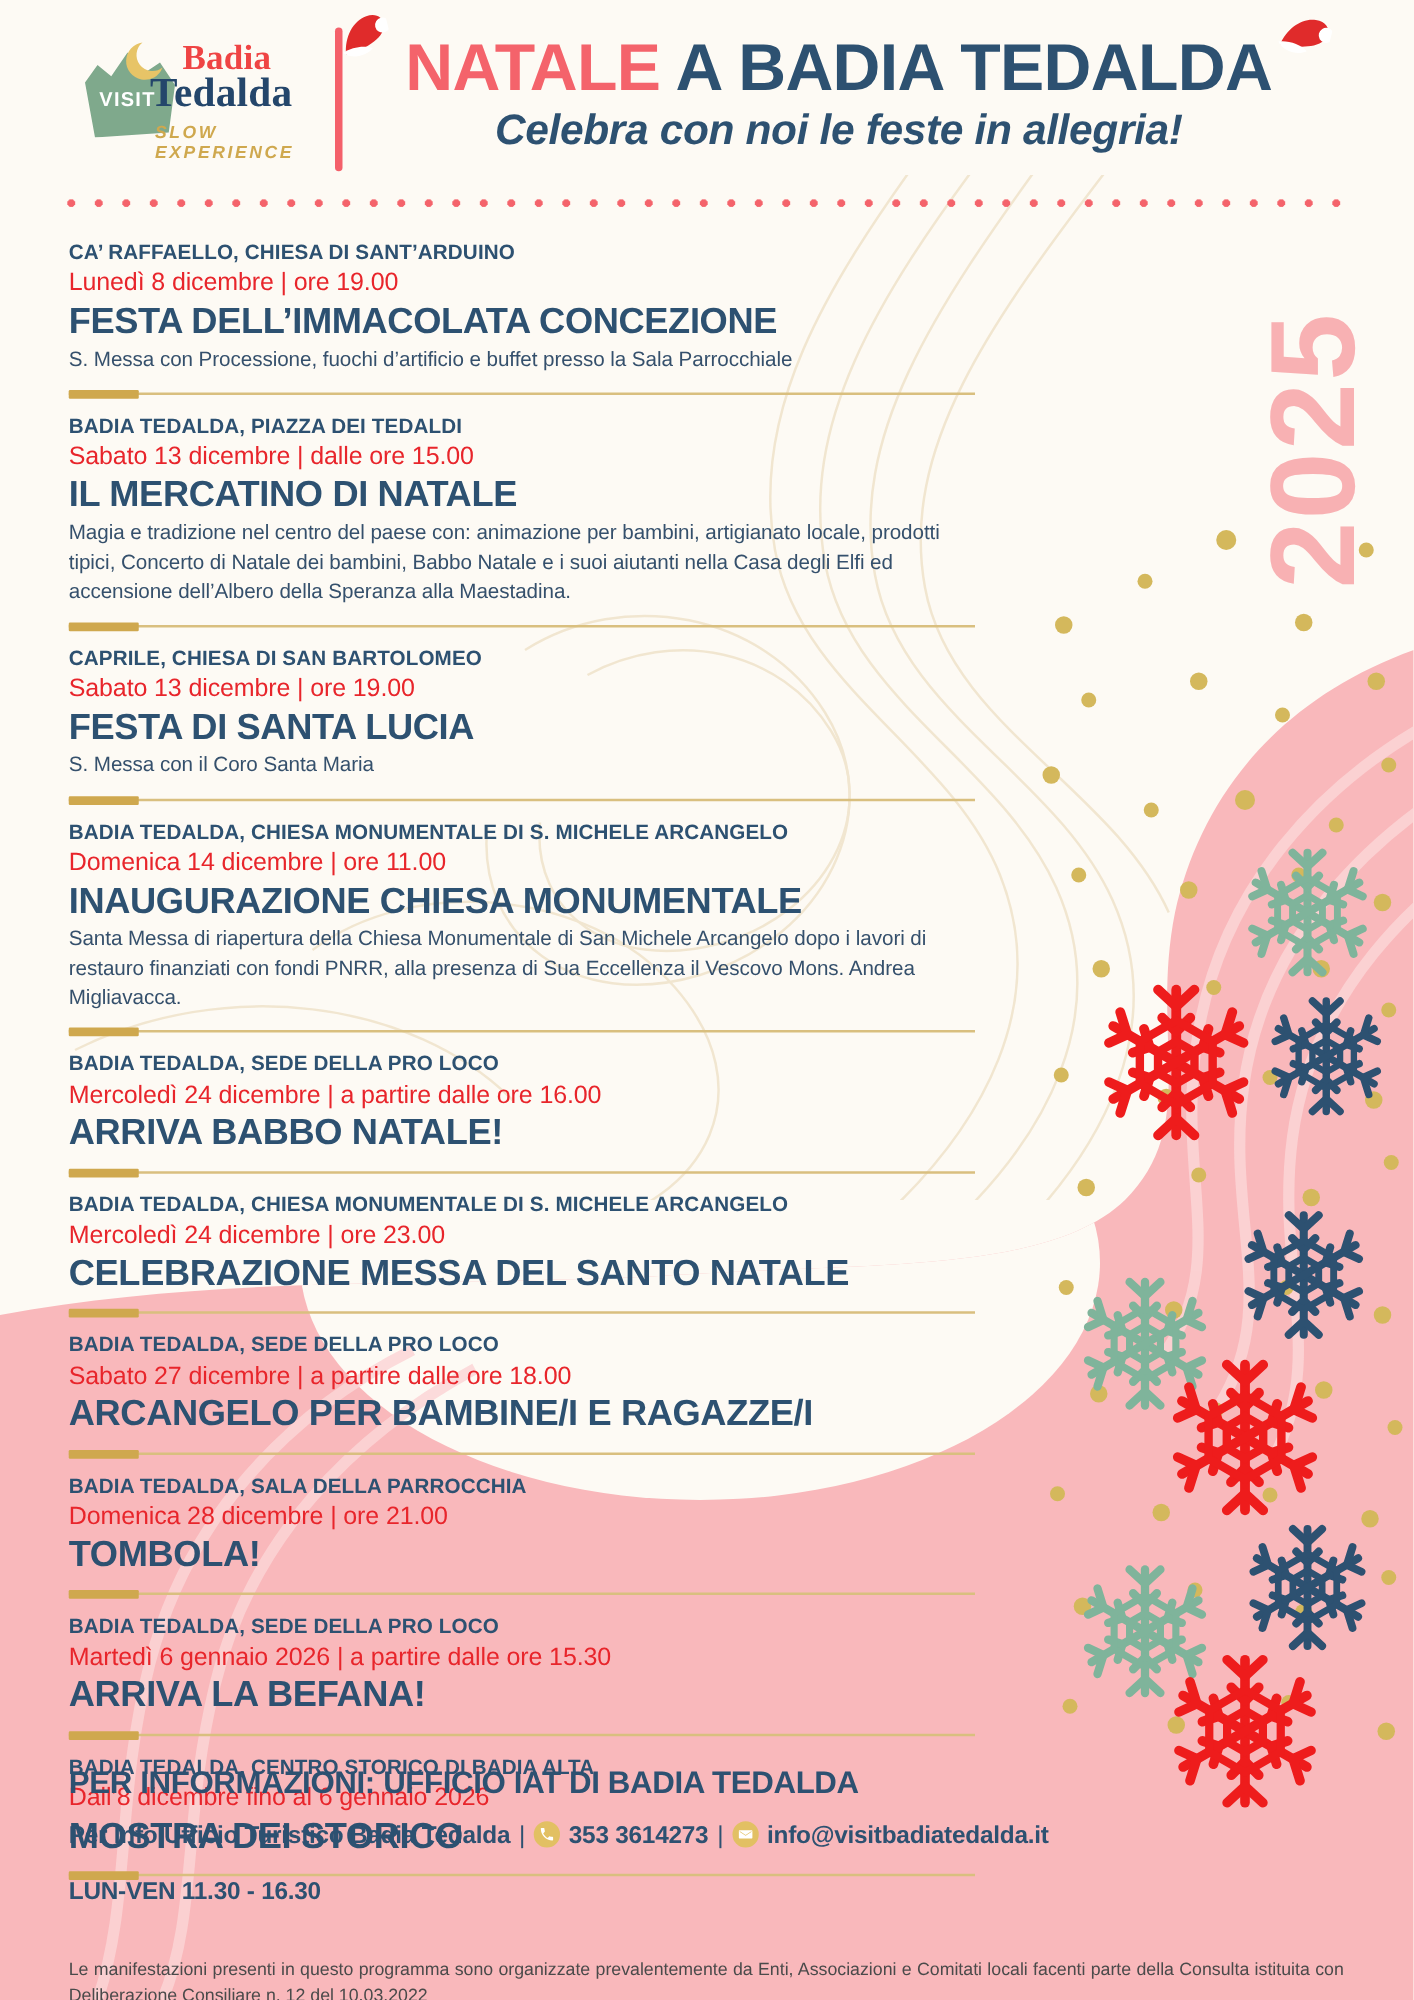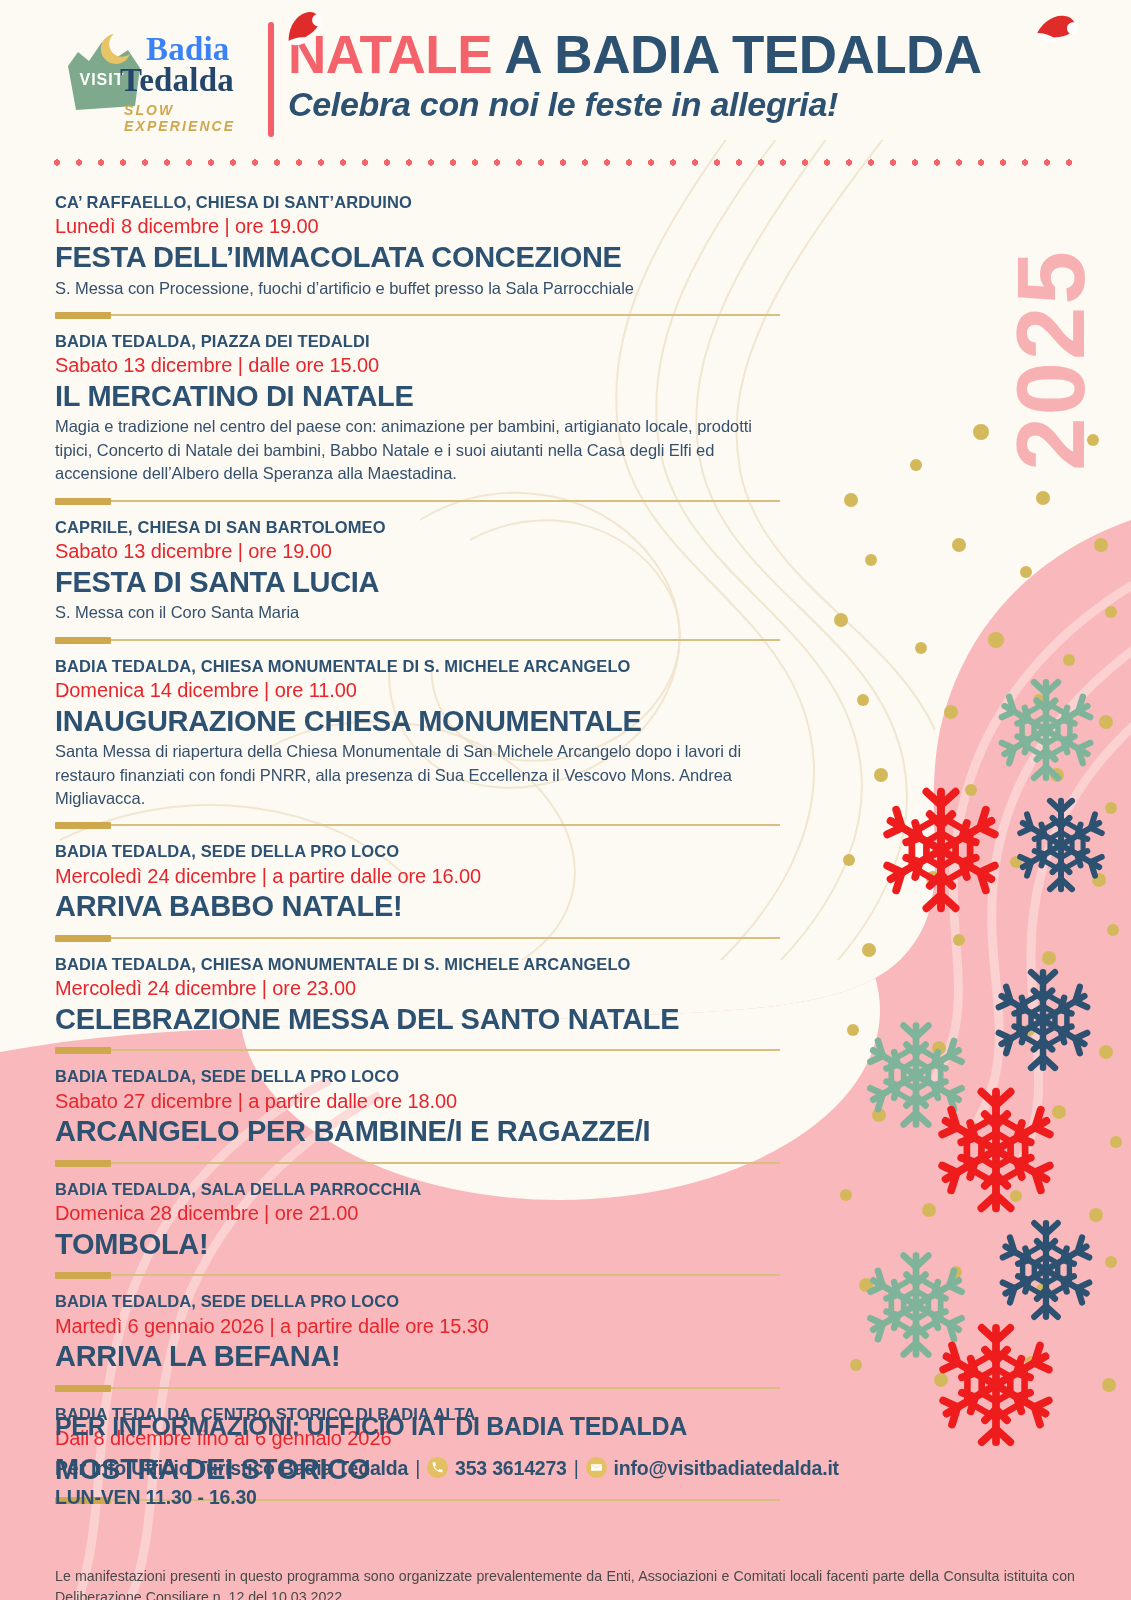--- a/index.html
+++ b/index.html
@@ -13,27 +13,27 @@
   
   .bg-layer{position:absolute;inset:0;pointer-events:none;}
   .topo{position:absolute;left:0;top:140px;width:1131px;height:820px;opacity:.55;}
   .pinkwave{position:absolute;left:0;top:0;width:1131px;height:1600px;}
 
   
   .header{position:absolute;left:0;top:0;width:1131px;height:150px;}
   .logo{position:absolute;left:62px;top:22px;width:195px;height:115px;}
   .logo-mark{position:absolute;left:0;top:6px;width:86px;height:82px;}
   .logo-word{position:absolute;left:84px;top:12px;width:115px;text-align:left;}
-  .logo-badia{font-family:"Liberation Serif",serif;font-weight:700;font-size:33px;color:#3b82f6;line-height:.94;letter-spacing:.2px;}
+  .logo-badia{font-family:"Liberation Serif",serif;font-weight:700;font-size:28px;color:#ef4444;line-height:.94;letter-spacing:.2px;}
   .logo-tedalda{font-family:"Liberation Serif",serif;font-weight:700;font-size:33px;color:#24466b;line-height:.94;margin-left:-26px;letter-spacing:.2px;}
   .logo-slow{font-size:14px;font-weight:700;letter-spacing:2.1px;color:#cfa84e;margin-top:6px;margin-left:-22px;font-style:italic;}
 
   .vbar{position:absolute;left:268px;top:22px;width:6px;height:115px;background:#f4606a;border-radius:3px;}
 
-  .titlewrap{position:absolute;left:288px;top:28px;width:790px;}
+  .titlewrap{position:absolute;left:276px;top:28px;width:790px;text-align:center;}
   .title1{font-size:53px;font-weight:700;letter-spacing:-.5px;line-height:1;white-space:nowrap;}
   .title1 .red{color:#f4636b;}
   .title1 .navy{color:#2d5171;}
   .subtitle{font-size:34px;font-weight:700;font-style:italic;color:#2d5171;line-height:1.05;margin-top:6px;letter-spacing:-.3px;white-space:nowrap;}
   .hat{position:absolute;width:42px;height:40px;}
   .hat1{left:-6px;top:-18px;transform:rotate(-14deg);}
   .hat2{left:746px;top:-18px;transform:rotate(14deg);}
 
   .dotrow{position:absolute;left:46px;top:158px;width:1040px;height:9px;
     background-image:radial-gradient(circle, #f4636b 0 3.1px, transparent 3.3px);
@@ -58,21 +58,21 @@
   .sep .thin{position:absolute;left:0;top:2px;width:725px;height:2px;background:#d9bf7f;}
   .sep .thick{position:absolute;left:0;top:0;width:56px;height:7px;background:#cfa84e;border-radius:1px;}
 
   
   .info{position:absolute;left:55px;top:1412px;width:900px;}
   .info-h{font-size:25px;font-weight:700;color:#2d5171;line-height:1.15;letter-spacing:-.3px;}
   .info-line{font-size:19.5px;font-weight:700;color:#2d5171;line-height:1.25;margin-top:15px;display:flex;align-items:center;flex-wrap:wrap;letter-spacing:-.2px;}
   .info-line .pipe{color:#2d5171;font-weight:400;margin:0 7px;}
   .cico{width:21px;height:21px;border-radius:50%;background:#e2c063;display:inline-flex;align-items:center;justify-content:center;margin-right:7px;flex:0 0 auto;}
   .cico svg{display:block;}
-  .info-hours{font-size:19.5px;font-weight:700;color:#2d5171;margin-top:6px;letter-spacing:-.2px;}
+  .info-hours{font-size:19.5px;font-weight:700;color:#2d5171;margin-top:22px;letter-spacing:-.2px;}
   .disclaimer{position:absolute;left:55px;top:1566px;width:1020px;font-size:14.2px;color:#4a4a4a;line-height:1.5;text-align:justify;}
 
   
   .flakes{position:absolute;right:0;top:0;width:320px;height:1600px;}
 </style>
 </head>
 <body>
 
 <div class="bg-layer">
 

